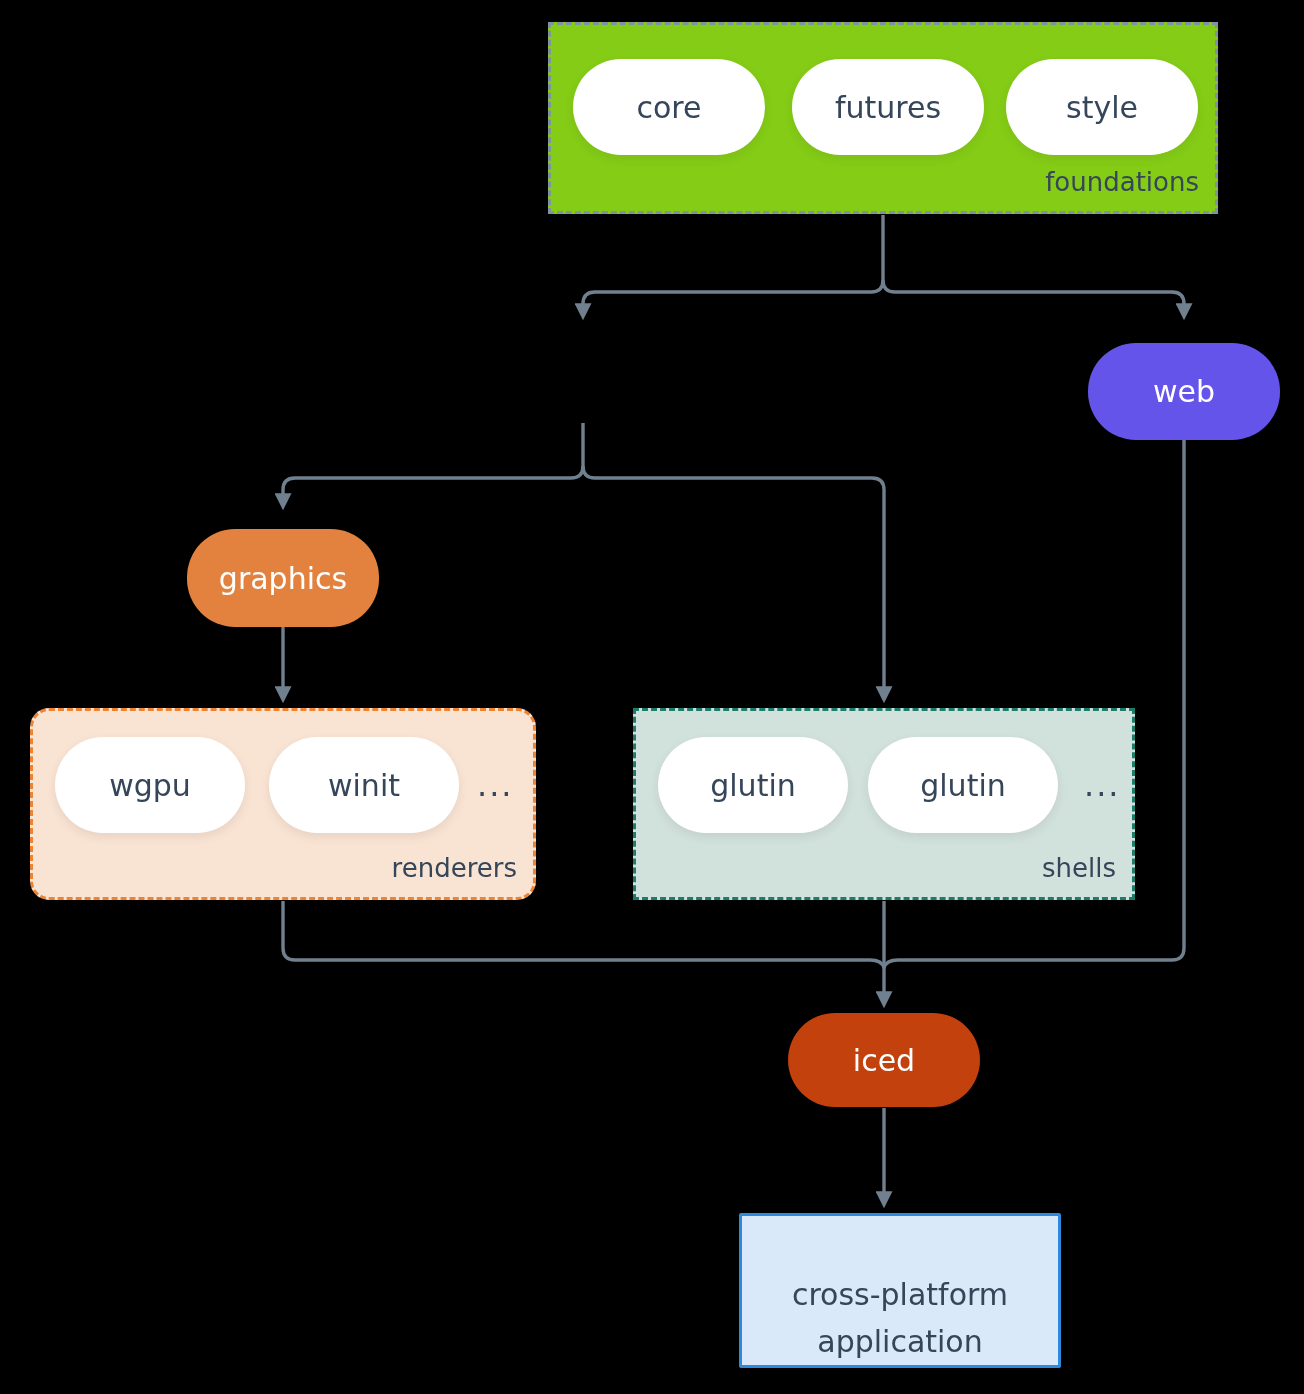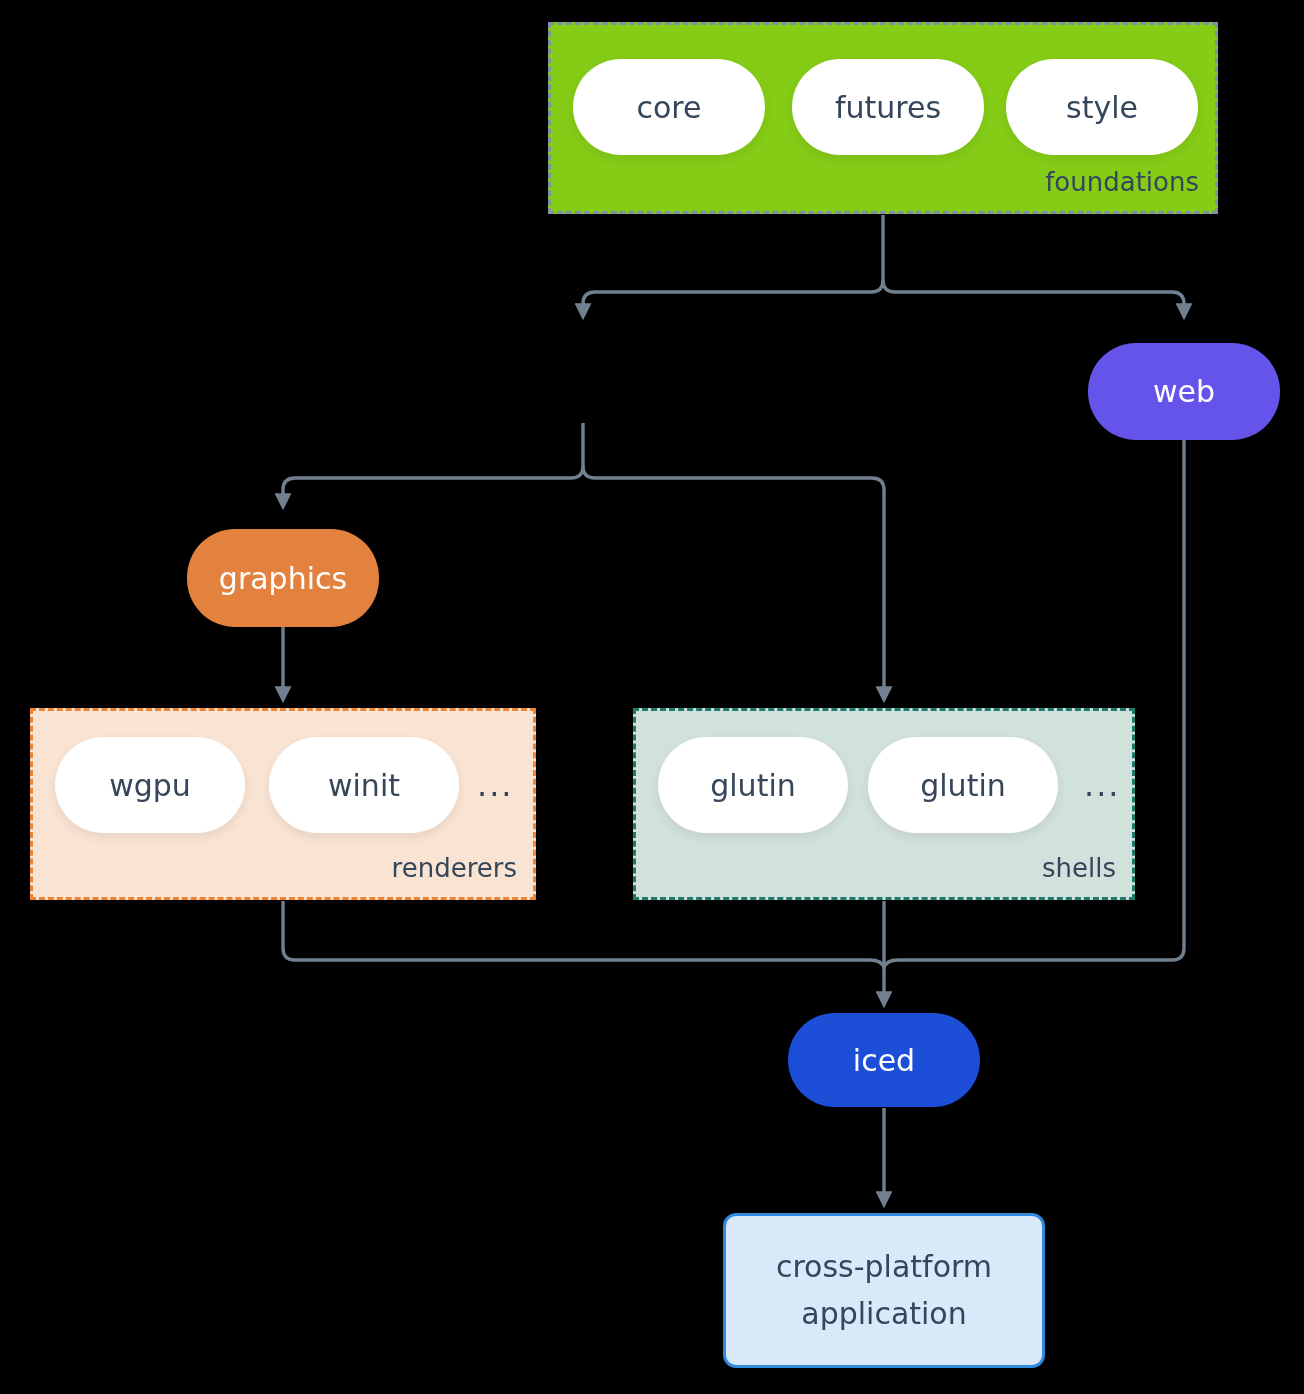--- a/index.html
+++ b/index.html
@@ -61,42 +61,43 @@
     z-index: 2;
     border-radius: 48px;
     display: flex;
     align-items: center;
     justify-content: center;
     color: #ffffff;
     font-size: 30px;
   }
   .node-native, .node-web { background: #6554e9; }
   .node-graphics { background: #e2823e; }
-  .node-iced { background: #1d4ed8; }
+  .node-iced { background: #c2410c; }
 
   
   .app-box {
     position: absolute;
     z-index: 2;
     background: #d9e9f9;
     border: 3px solid #2f89dc;
-    border-radius: 13px;
+    border-radius: 2px;
     display: flex;
-    align-items: center;
+    align-items: flex-end;
     justify-content: center;
     text-align: center;
     font-size: 30px;
     line-height: 1.55;
     color: #36465a;
     padding: 0 30px;
+    margin-left: 16px;
   }
 
   
   .group-foundations { left: 548px; top: 22px;  width: 670px; height: 192px; }
-  .group-renderers   { left: 30px;  top: 708px; width: 506px; height: 192px; }
+  .group-renderers   { left: 30px;  top: 708px; width: 506px; height: 192px; border-radius: 19px; }
   .group-shells      { left: 633px; top: 708px; width: 502px; height: 192px; }
 
   .pill-core    { left: 22px;  top: 34px; }
   .pill-futures { left: 241px; top: 34px; }
   .pill-style   { left: 455px; top: 34px; }
 
   .pill-wgpu    { left: 22px;  top: 26px; width: 190px; }
   .pill-glow    { left: 236px; top: 26px; width: 190px; }
   .dots-renderers { left: 444px; top: 26px; }
 

